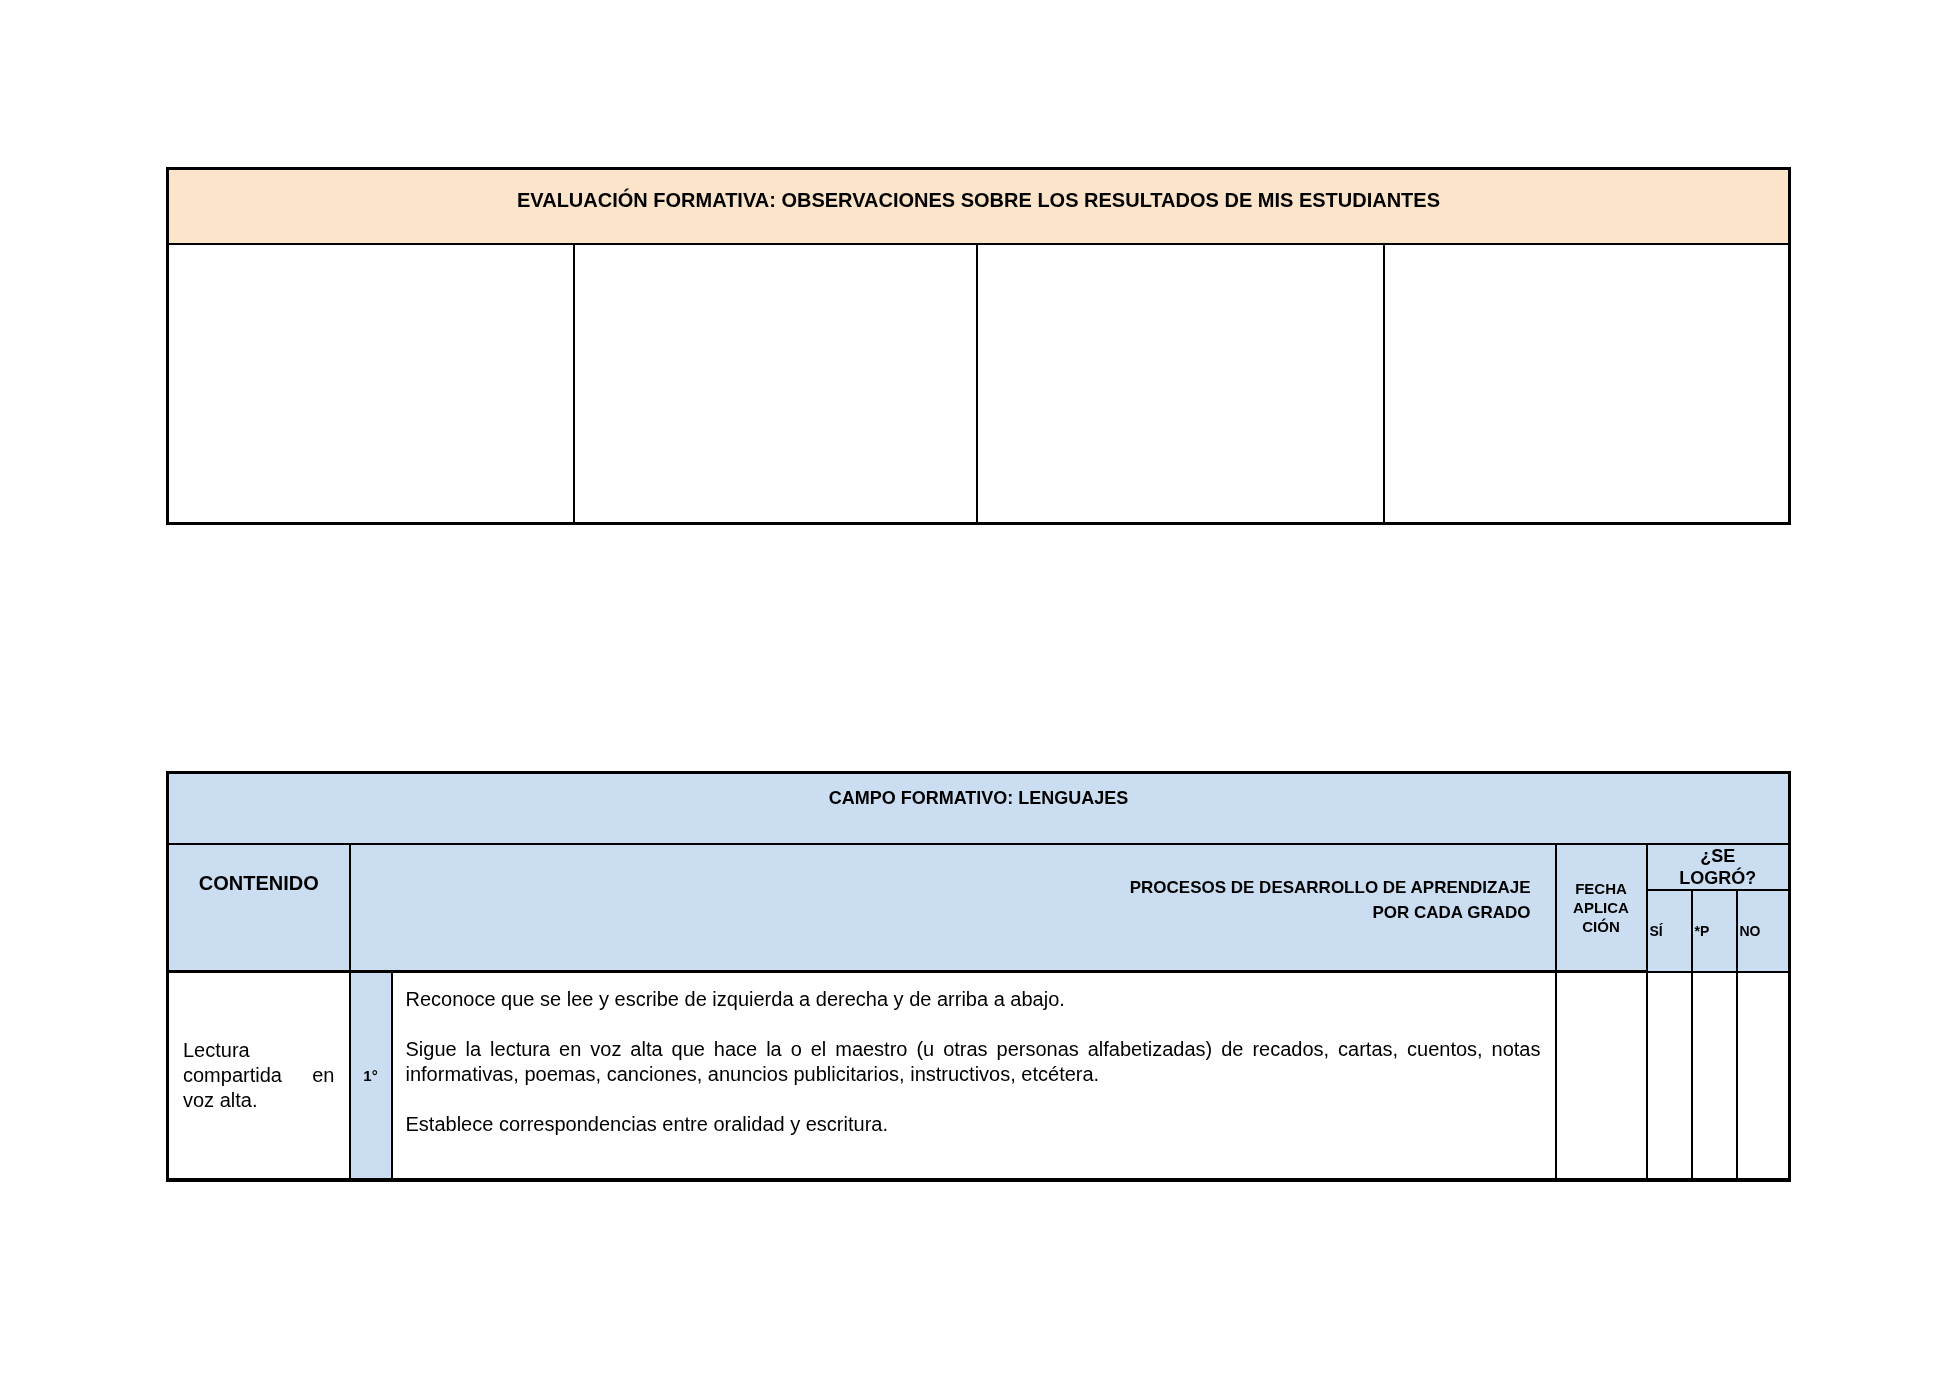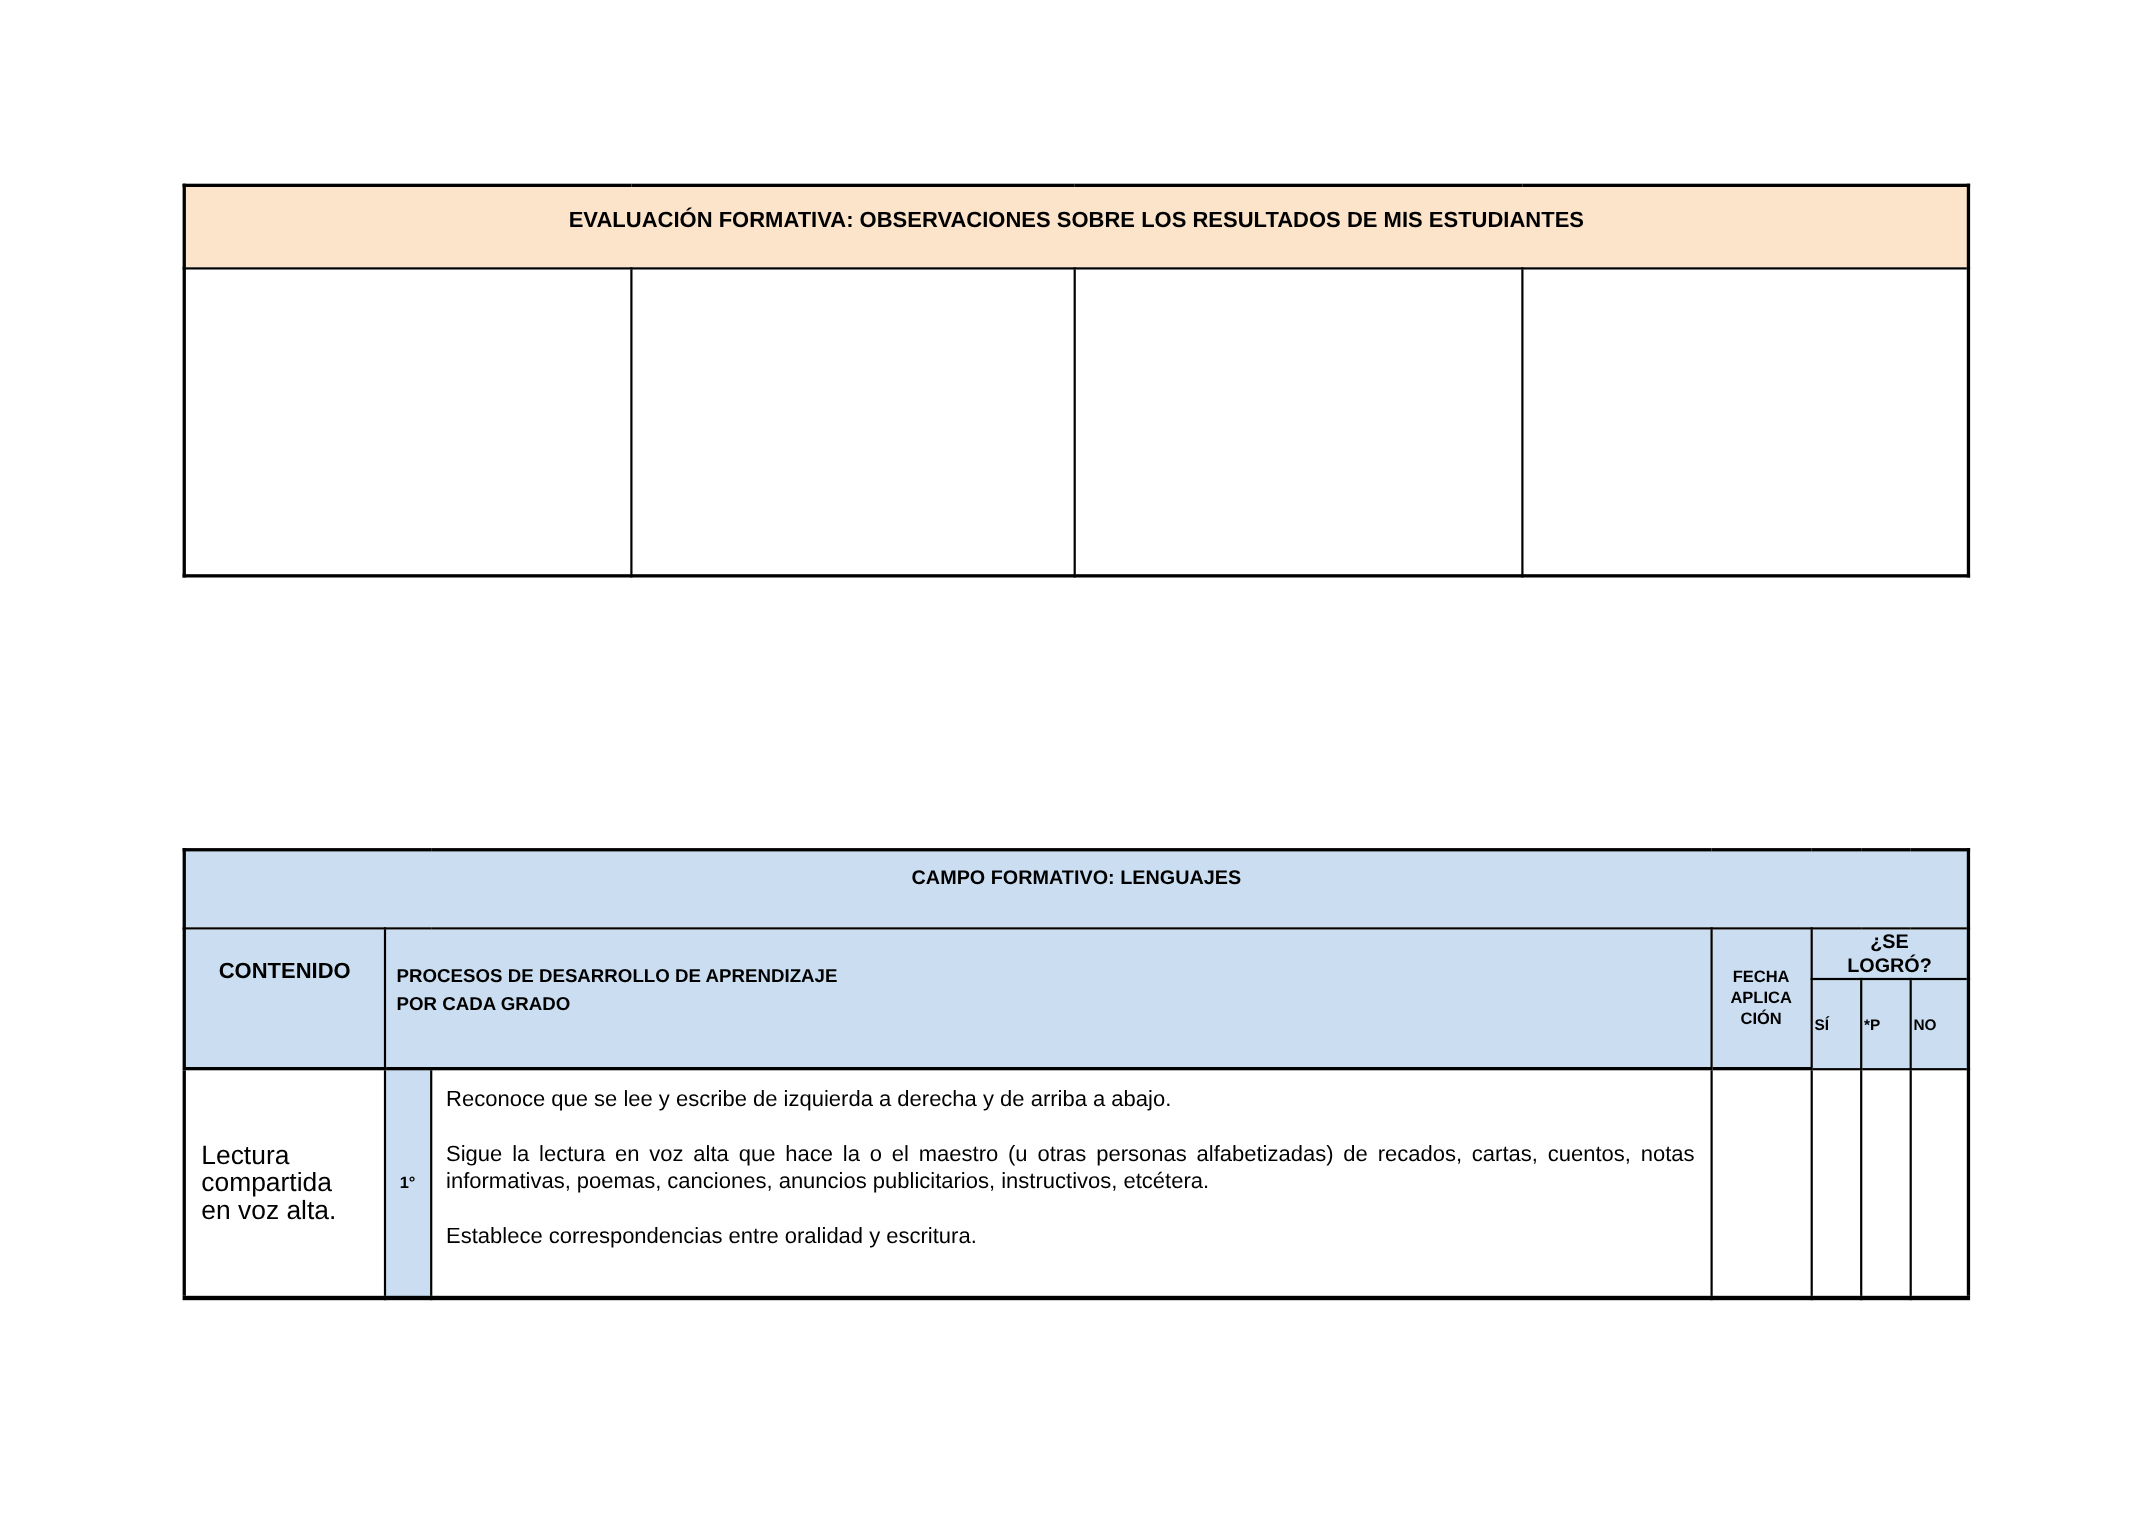--- a/index.html
+++ b/index.html
@@ -56,23 +56,23 @@
     font-weight: bold;
     font-size: 18px;
     padding: 0 10px 20px 10px;
   }
   .t2 .h-contenido {
     text-align: center; vertical-align: middle;
     font-weight: bold; font-size: 20px;
     padding: 0 6px 48px 6px;
   }
   .t2 .h-procesos {
-    text-align: left; vertical-align: middle;
+    text-align: right; vertical-align: middle;
     font-weight: bold; font-size: 17px; line-height: 25px;
-    padding: 0 6px 14px 10px;
+    padding: 0 24px 14px 10px;
   }
   .t2 .h-fecha {
     text-align: center; vertical-align: middle;
     font-weight: bold; font-size: 15px; line-height: 19px;
     padding: 0 4px;
   }
   .t2 .h-selogro {
     text-align: center; vertical-align: middle;
     font-weight: bold; font-size: 18px; line-height: 22px;
     padding: 0 4px;
@@ -84,21 +84,21 @@
     padding: 0 2px;
   }
   .t2 .head-band td { border-bottom-width: 3px; }
   .t2 .head-band .h-selogro { border-bottom-width: 2px; }
   .prelines { white-space: pre-line; }
 
   .t2 .body-row td { height: 208px; background: #ffffff; }
   .t2 .cell-contenido {
     vertical-align: middle;
     text-align: justify;
-    font-size: 24px; line-height: 25px;
+    font-size: 20px; line-height: 25px;
     padding: 0 14px;
   }
   .t2 .cell-grado {
     background: #CBDEF1 !important;
     text-align: center; vertical-align: middle;
     font-weight: bold; font-size: 15px;
     padding: 0;
   }
   .t2 .cell-procesos {
     vertical-align: top;

